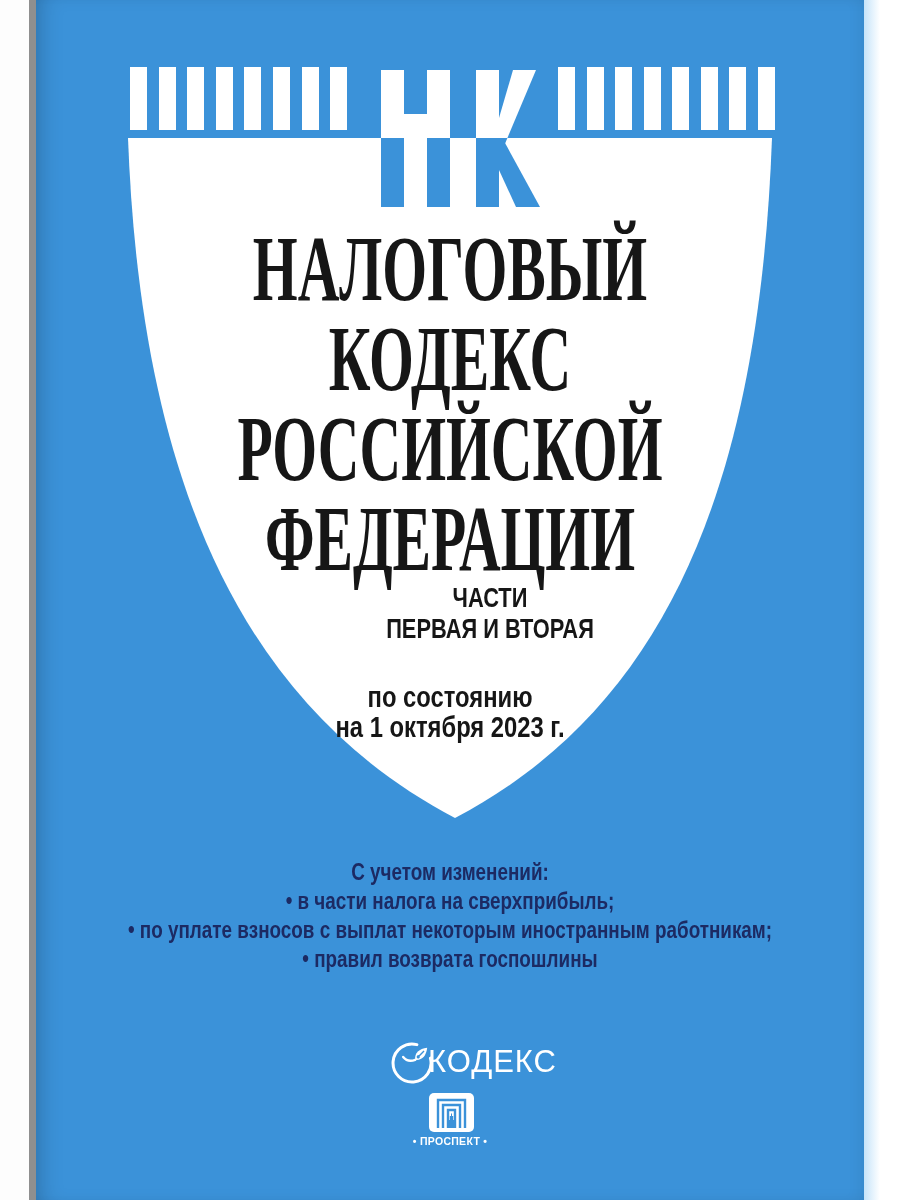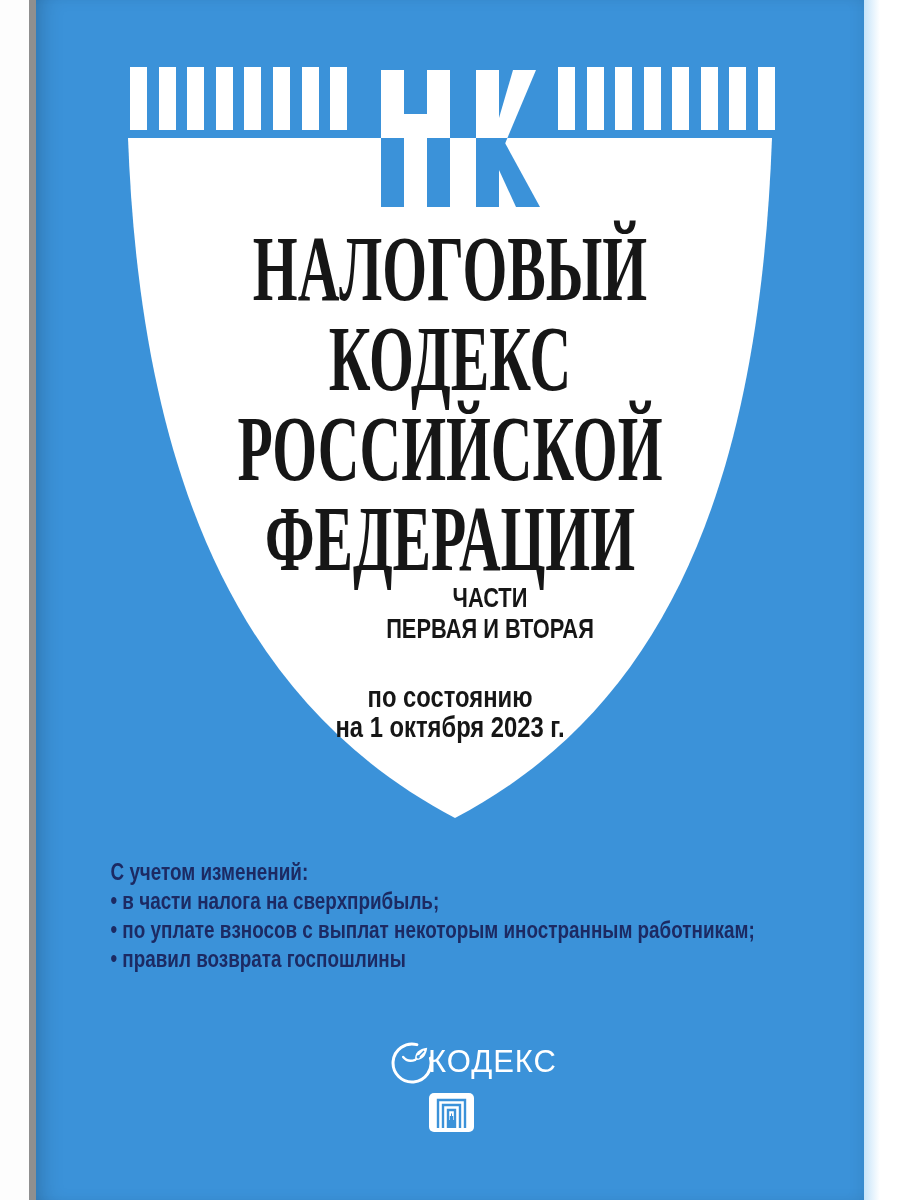--- a/index.html
+++ b/index.html
@@ -20,21 +20,21 @@
   .title-block .line{transform:scaleX(0.62);transform-origin:50% 50%;white-space:nowrap;}
 
   .parts-block{position:absolute;left:36px;top:582px;width:828px;text-align:center;
                font-weight:700;font-size:28px;line-height:31px;color:#161616;padding-left:40px;}
   .parts-block .line{transform:scaleX(0.78);transform-origin:50% 50%;white-space:nowrap;}
 
   .edition-block{position:absolute;left:36px;top:662px;width:828px;text-align:center;
                  font-weight:700;font-size:29px;line-height:30px;color:#161616;margin-top:20px;}
   .edition-block .line{transform:scaleX(0.82);transform-origin:50% 50%;white-space:nowrap;}
 
-  .notes-block{position:absolute;left:36px;top:858px;width:828px;
+  .notes-block{position:absolute;left:36px;top:858px;width:828px;text-align:center;
                font-weight:700;font-size:23px;line-height:29px;color:#1c2a63;}
   .notes-block .line{transform:scaleX(0.82);transform-origin:50% 50%;white-space:nowrap;}
 
   .kodeks-logo{position:absolute;left:391px;top:1040px;display:flex;align-items:center;color:#ffffff;}
   .kodeks-logo .label{font-size:31px;font-weight:400;letter-spacing:1px;margin-left:-9px;margin-top:-2px;white-space:nowrap;}
 
   .prospekt-mark{position:absolute;left:428px;top:1092px;}
   .prospekt-label{position:absolute;left:36px;top:1135px;width:828px;text-align:center;
                   color:#ffffff;font-size:10.5px;font-weight:700;letter-spacing:.3px;}
 </style>
@@ -133,14 +133,15 @@
 
   <svg class="prospekt-mark" width="47" height="41" viewBox="0 0 47 41">
     <rect x="1" y="1" width="45" height="39" rx="5" fill="#ffffff"></rect>
     <g fill="none" stroke="#3b92d9" stroke-width="2.4">
       <path d="M10,36 V8 H37 V36"></path>
       <path d="M15,36 V13 H32 V36"></path>
       <path d="M20,36 V18 H27 V36"></path>
     </g>
     <path d="M20,36 V28 H21.8 V24 H23 V21.5 H24 V24 H25.2 V28 H27 V36 Z" fill="#3b92d9"></path>
   </svg>
+  <div class="prospekt-label">• ПРОСПЕКТ •</div>
 
 </div>
 
 </body></html>

